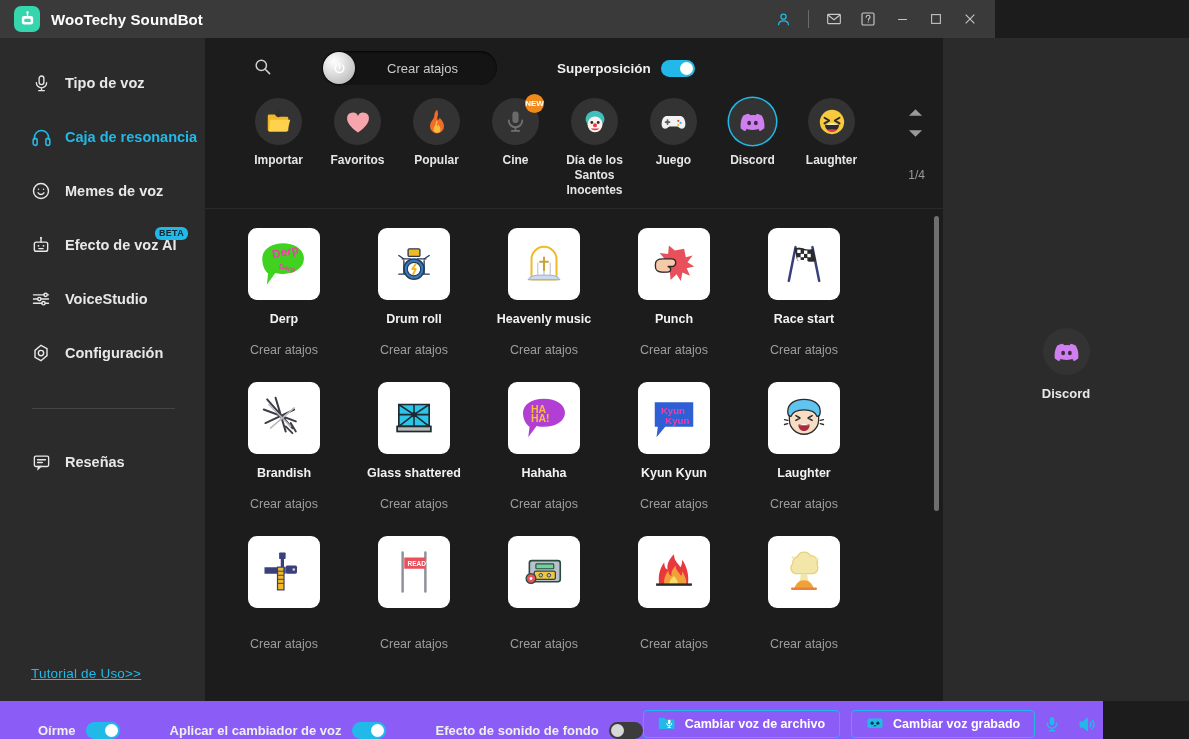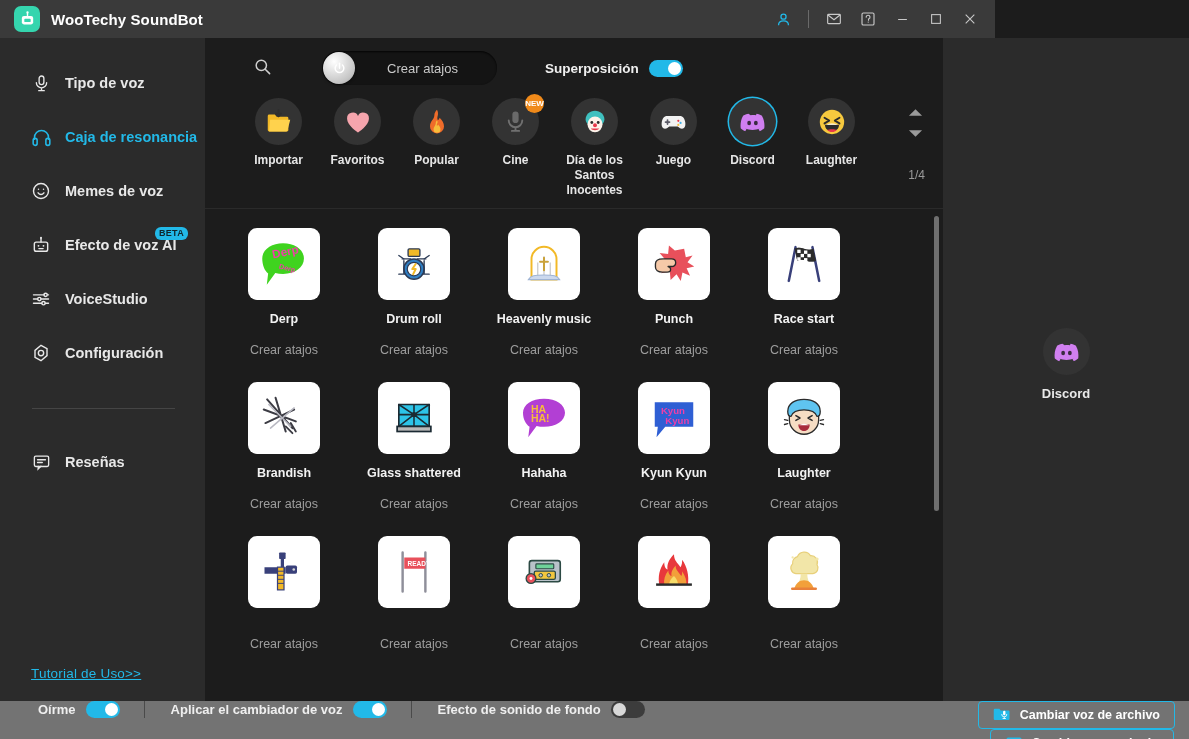--- a/index.html
+++ b/index.html
@@ -80,21 +80,21 @@
     position: absolute; left: 1px; top: 1px; width: 32px; height: 32px; border-radius: 50%;
     background: radial-gradient(circle at 35% 30%, #ffffff, #c5c5c5 70%, #9d9d9d);
     display: flex; align-items: center; justify-content: center;
     box-shadow: 0 1px 3px rgba(0,0,0,.6);
   }
   .shortcut-pill .pill-label {
     width: 100%; text-align: center; padding-left: 26px;
     color: #cacaca; font-size: 13px;
   }
   .overlay-wrap { margin-left: 48px; display: flex; align-items: center; }
-  .overlay-label { color: #efefef; font-size: 13.5px; font-weight: bold; }
+  .overlay-label { color: #efefef; font-size: 13.5px; font-weight: bold; margin-left: 12px; }
   .tgl {
     margin-left: 10px; width: 34px; height: 17px; border-radius: 9px;
     background: #3c3c3c; position: relative; cursor: pointer; flex: none;
   }
   .tgl.on { background: #22b9e8; }
   .tgl .knob {
     position: absolute; top: 2px; left: 2px; width: 13px; height: 13px;
     border-radius: 50%; background: #d8d8d8;
   }
   .tgl.on .knob { left: 19px; background: #ffffff; }
@@ -166,28 +166,28 @@
     display: flex; flex-direction: column; align-items: center;
   }
   .sel-sound .bubble {
     width: 47px; height: 47px; border-radius: 50%; background: #333333;
     display: flex; align-items: center; justify-content: center; font-size: 27px; line-height: 1;
   }
   .sel-sound .lbl { margin-top: 11px; color: #e9e9e9; font-size: 13px; font-weight: bold; }
 
   
   .bottombar {
-    position: absolute; left: 0; top: 701px; width: 1189px; height: 38px;
-    background: #737373; display: flex; align-items: flex-start;
+    position: absolute; left: 0; top: 701px; width: 1103px; height: 38px;
+    background: #8b5cf6; display: flex; align-items: flex-end;
   }
   .bb-item { display: flex; align-items: center; margin-left: 26px; }
   .bb-item:first-child { margin-left: 38px; }
   .bb-label { color: #efefef; font-size: 13px; font-weight: bold; white-space: nowrap; }
   .bb-sep { width: 1px; height: 17px; background: #4a4a4a; margin-left: 24px; }
-  .bb-actions { margin-left: auto; display: flex; align-items: center; padding-right: 14px; flex-direction: column; }
+  .bb-actions { margin-left: auto; display: flex; align-items: center; padding-right: 14px; }
   .btn-outline {
     display: flex; align-items: center; gap: 9px;
     height: 28px; padding: 0 14px; border: 1px solid #22b9e8; border-radius: 4px;
     color: #ffffff; font-size: 12.5px; font-weight: bold; cursor: pointer; white-space: nowrap;
   }
   .btn-outline + .btn-outline { margin-left: 11px; }
   .bb-ico-btn {
     width: 34px; height: 30px; display: flex; align-items: center; justify-content: center;
     color: #22b9e8; cursor: pointer;
   }

